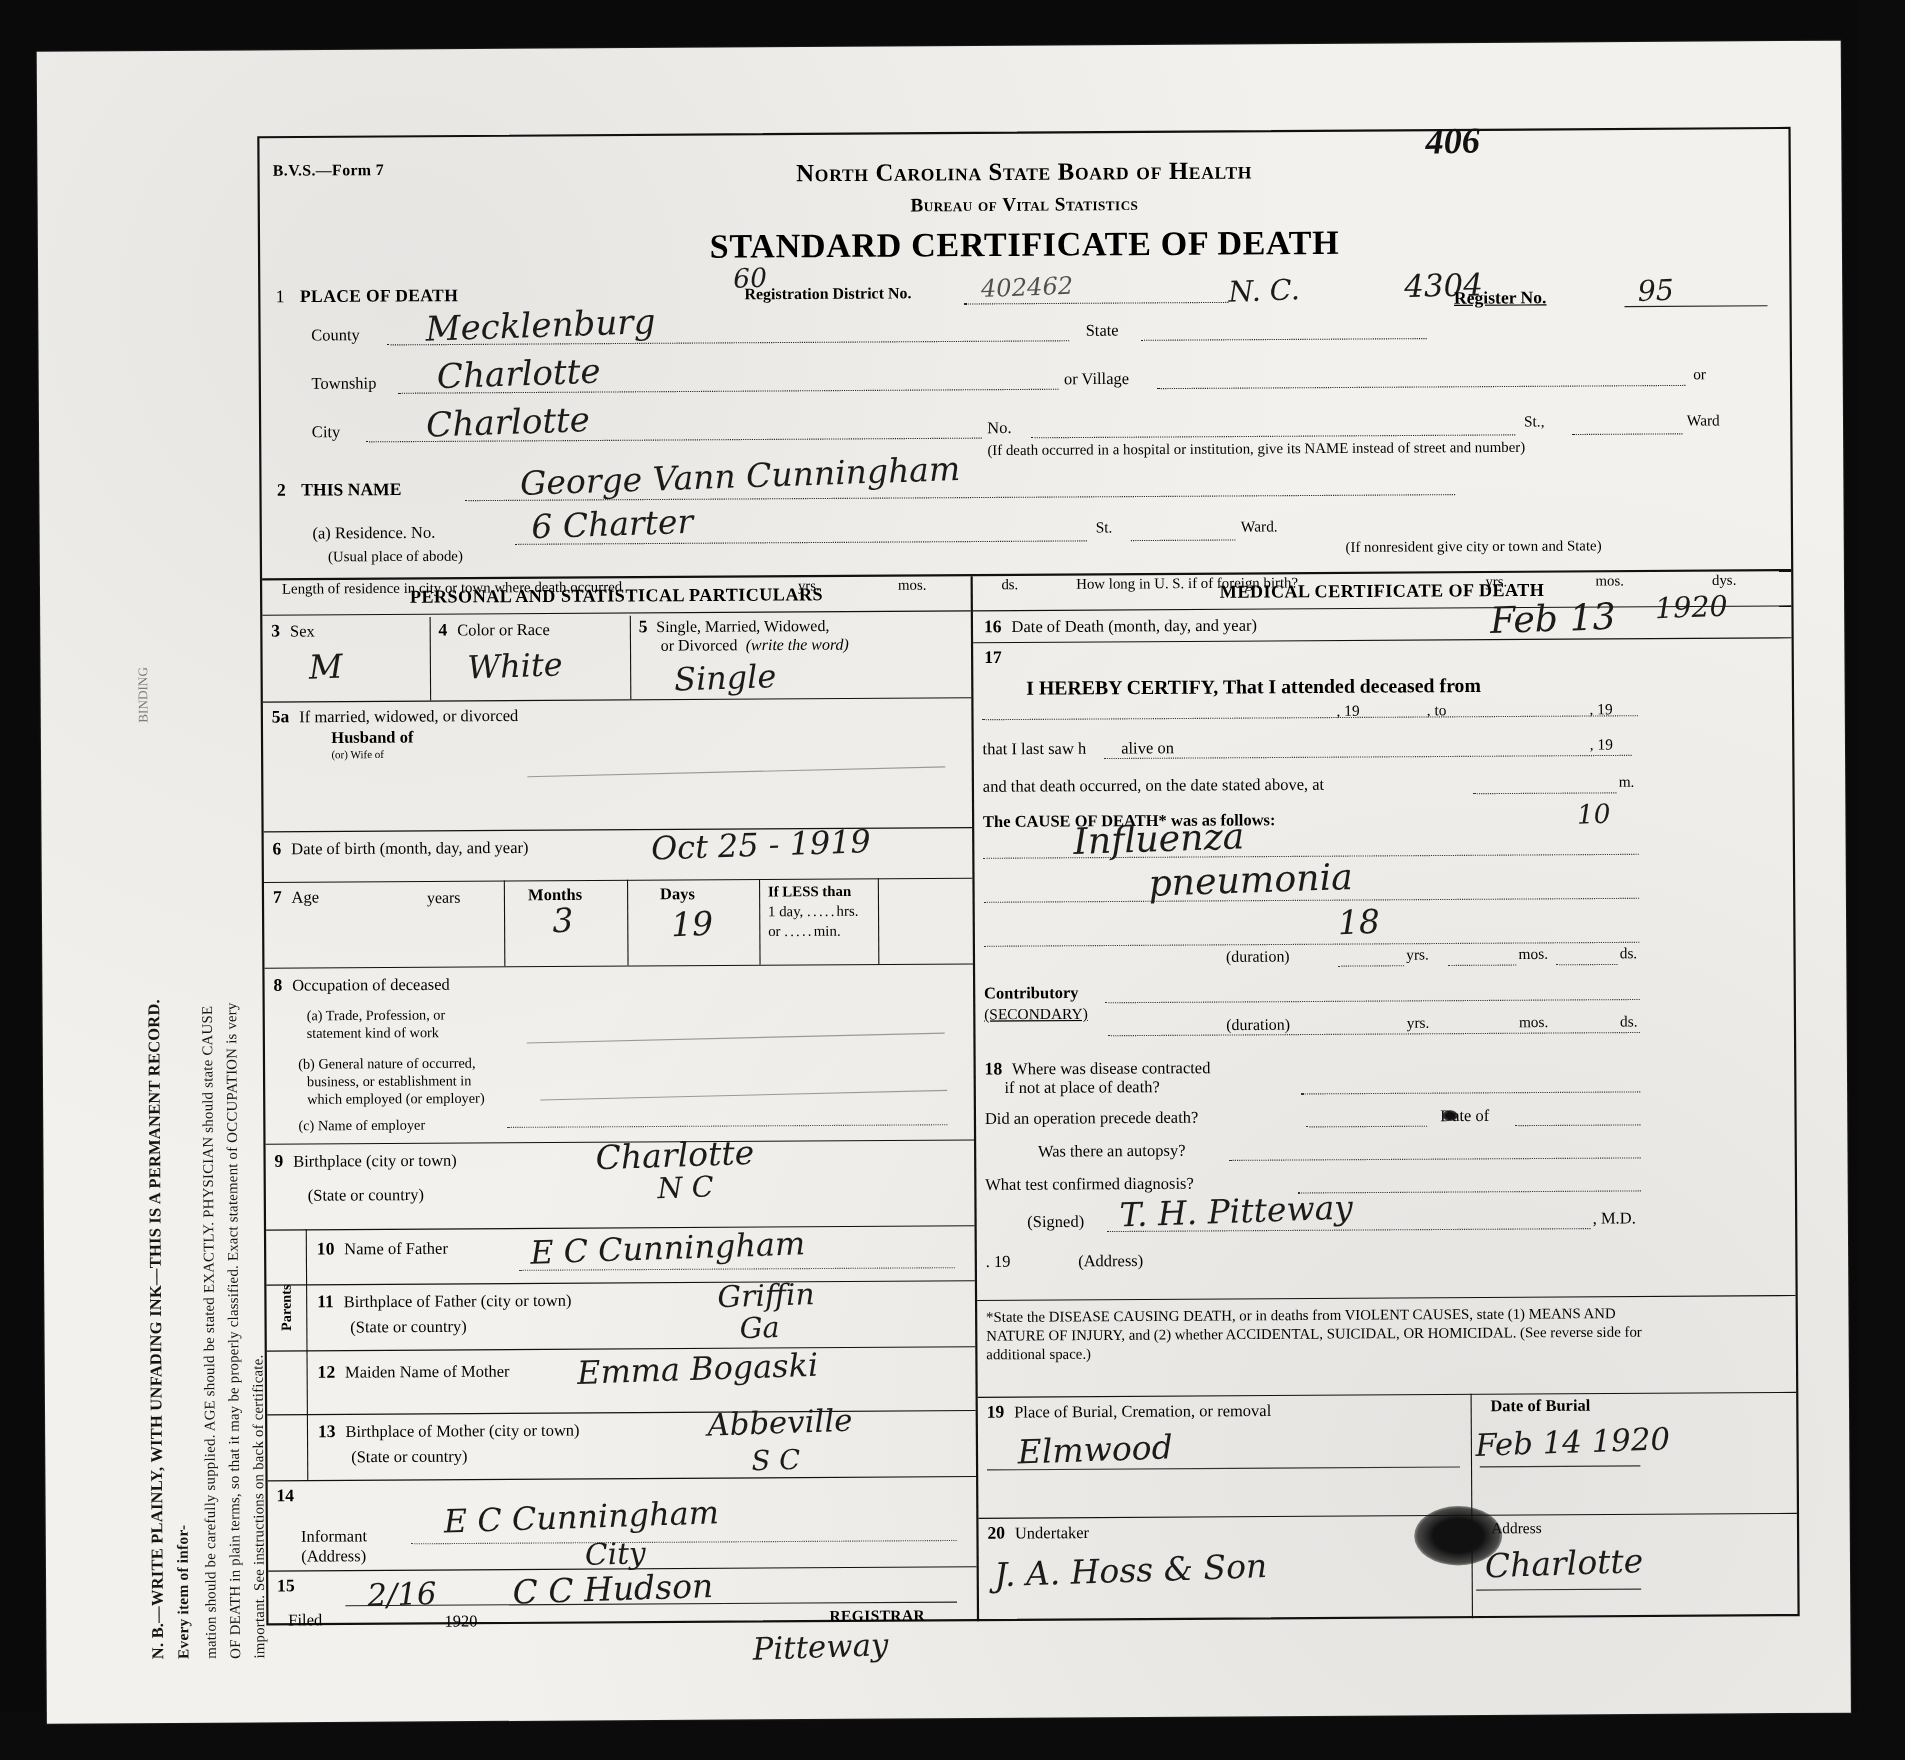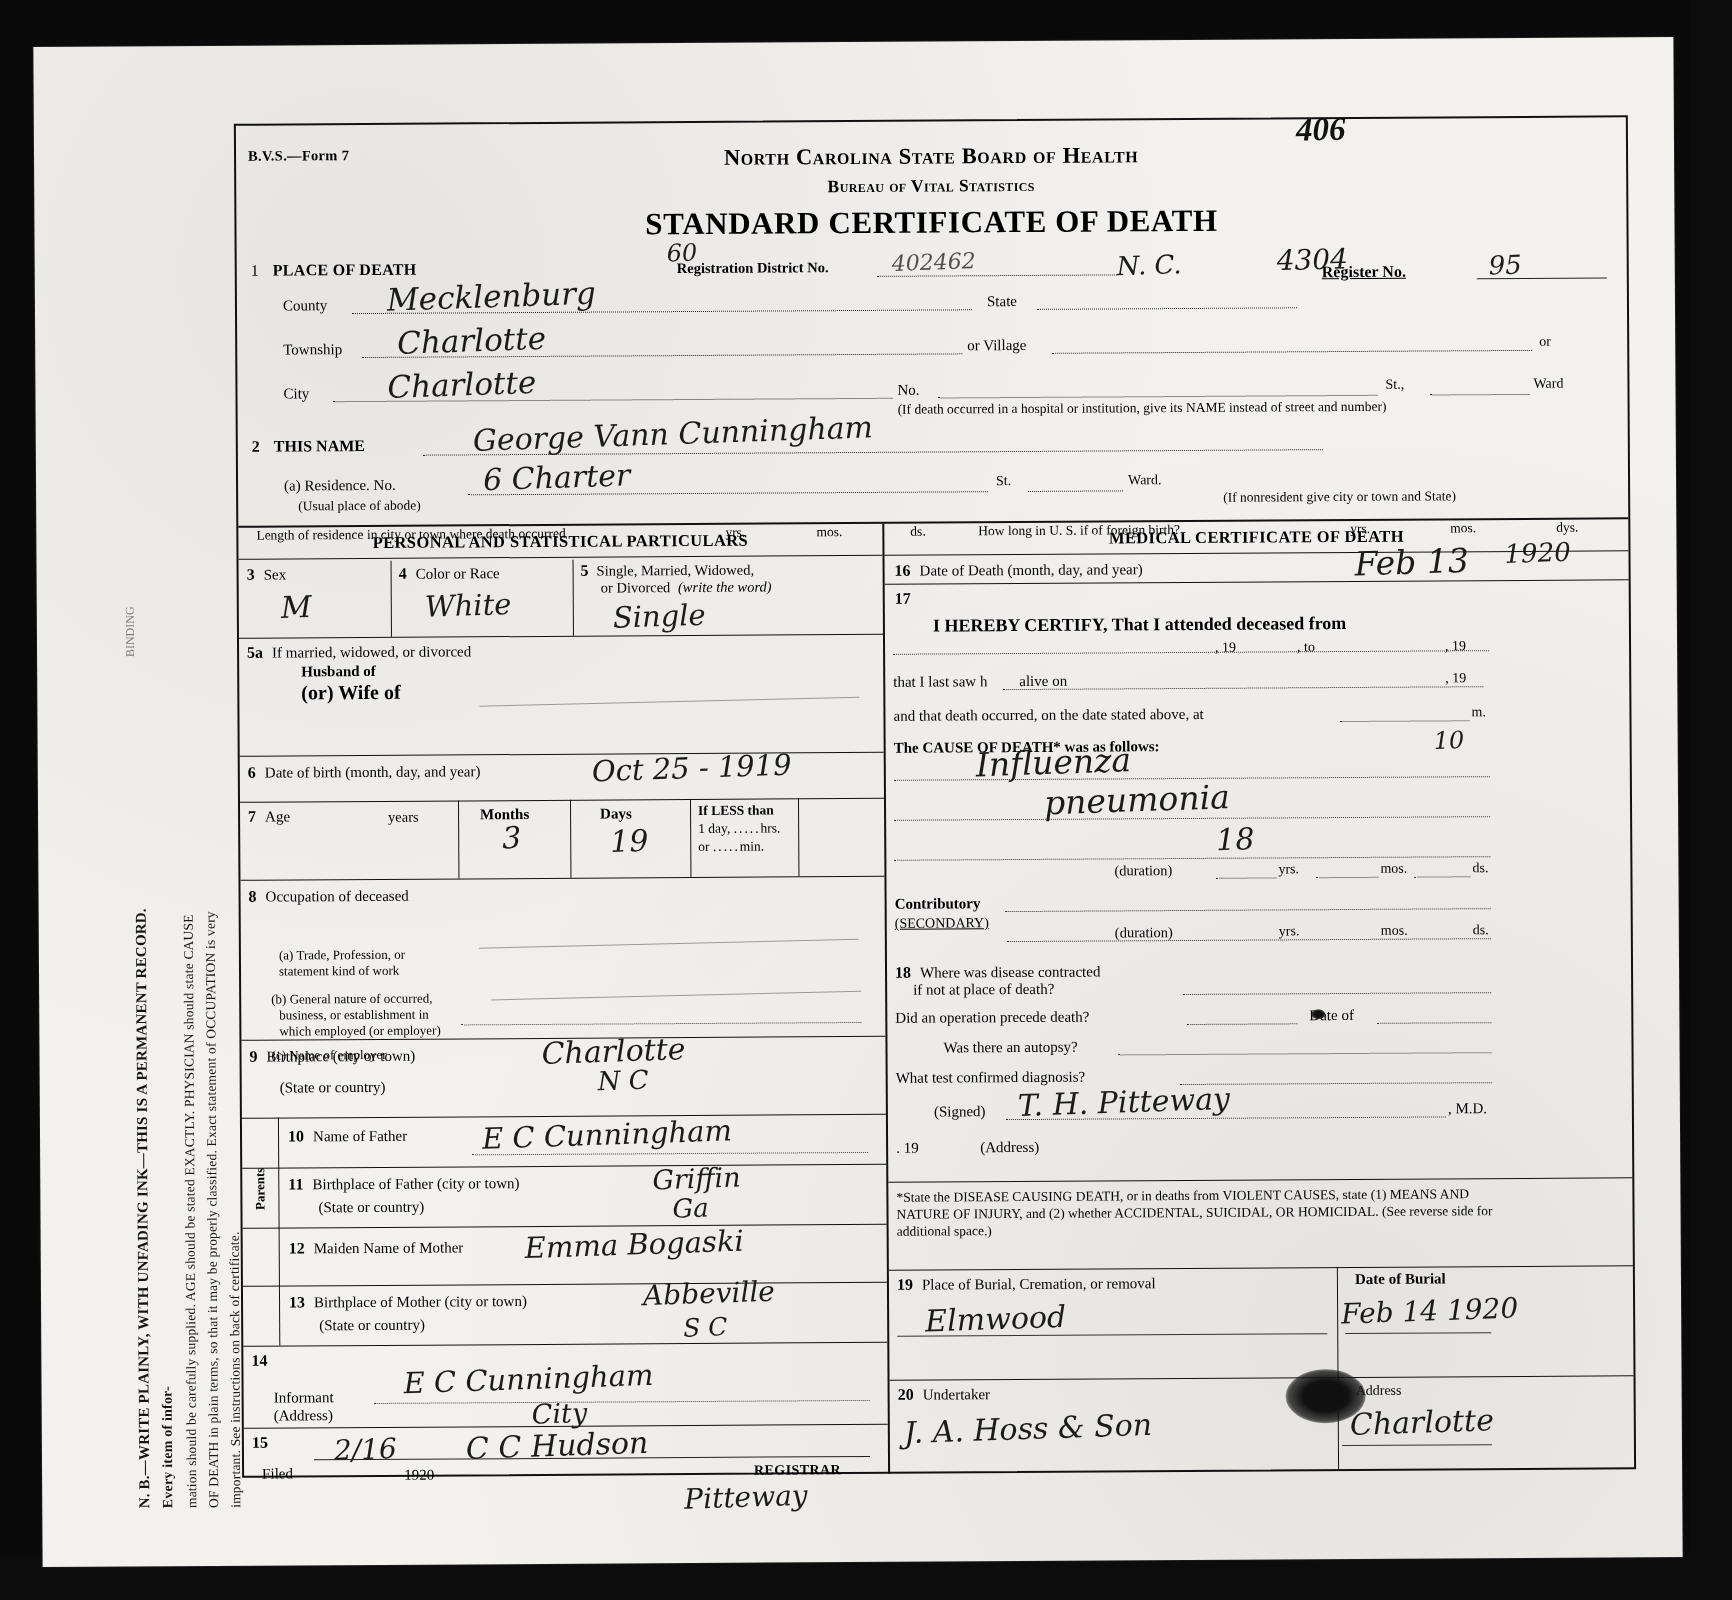--- a/index.html
+++ b/index.html
@@ -41,21 +41,21 @@
 
   
   #cols{position:absolute;left:0;top:400px;width:100%;height:950px;border-top:2px solid #111;}
   #colL{position:absolute;left:0;top:0;width:644px;height:100%;border-right:2px solid #111;}
   #colR{position:absolute;left:646px;top:0;right:0;height:100%;}
   .secthead{text-align:center;font-weight:bold;font-size:16.5px;font-variant:small-caps;letter-spacing:.4px;padding:6px 0 5px;border-bottom:1.6px solid #111;}
   .cell{position:absolute;box-sizing:border-box;}
   .hl{position:absolute;left:0;right:0;border-top:1.6px solid #111;}
   .vl{position:absolute;top:0;bottom:0;border-left:1.6px solid #111;}
   .num{font-weight:bold;}
-  .small{font-size:13px;margin-top:32px;}
+  .small{font-size:13px;}
   .xsmall{font-size:12px;}
   .parents{position:absolute;writing-mode:vertical-rl;transform:rotate(180deg);font-weight:bold;font-size:13px;}
   .blot{position:absolute;background:radial-gradient(ellipse at 50% 50%, #111 40%, rgba(20,20,20,0.75) 65%, rgba(30,30,30,0) 80%);border-radius:50%;}
   .edge{position:absolute;background:#0c0c0c;}
 </style>
 </head>
 <body>
 
 <div id="page">
 
@@ -176,21 +176,21 @@
             <span style="font-style:italic;margin-left:4px;">(write the word)</span>
           </div>
           <div class="cell hand" style="left:374px;top:74px;font-size:29px;">Single</div>
 
           <div class="hl" style="top:228px;"></div>
           <div class="cell" style="left:8px;top:116px;">
             <span class="num">5a</span>
             <span style="font-size:15px;margin-left:5px;">If married, widowed, or divorced</span>
           </div>
           <div class="cell" style="left:62px;top:136px;font-size:15px;font-weight:bold;">Husband of</div>
-          <div class="cell" style="left:62px;top:154px;font-size:20px;font-weight:bold;">(or) Wife of</div>
+          <div class="cell" style="left:62px;top:154px;font-size:10px;font-weight:normal;">(or) Wife of</div>
           <div class="cell" style="left:240px;top:176px;width:380px;border-bottom:1.2px solid #999;transform:rotate(-1deg);"></div>
 
           <div class="hl" style="top:274px;"></div>
           <div class="cell" style="left:8px;top:236px;">
             <span class="num">6</span>
             <span style="font-size:15px;margin-left:5px;">Date of birth (month, day, and year)</span>
           </div>
           <div class="cell hand" style="left:352px;top:226px;font-size:29px;">Oct 25 - 1919</div>
 
           <div class="hl" style="top:352px;"></div>

